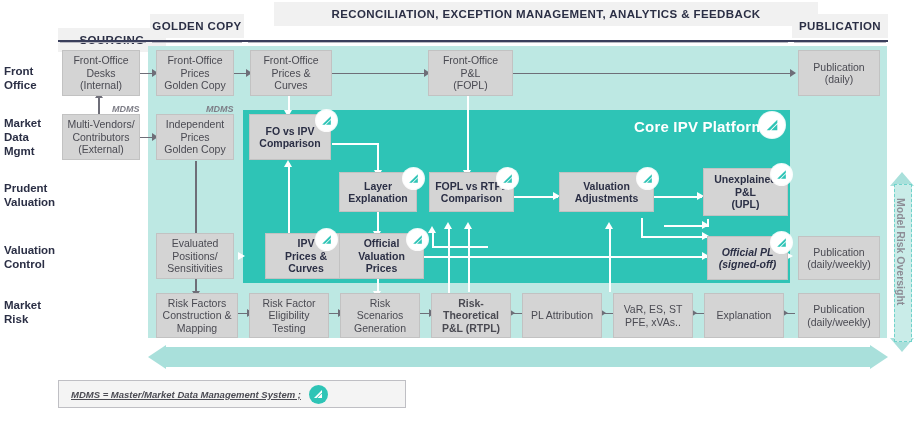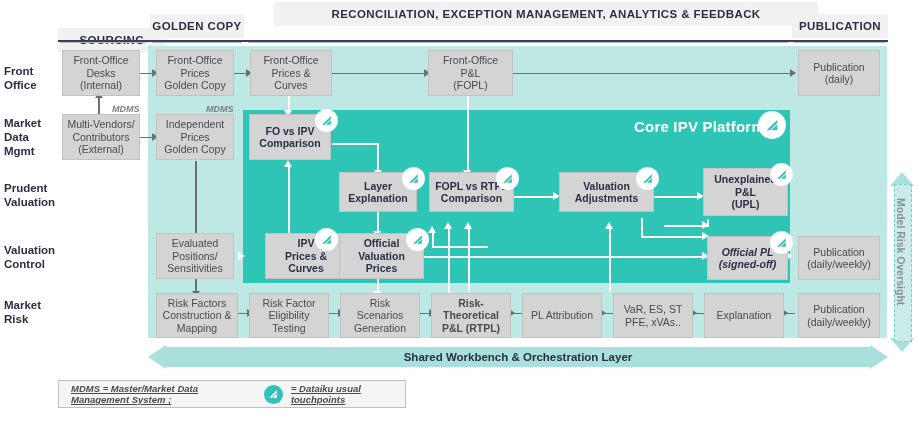--- a/index.html
+++ b/index.html
@@ -380,32 +380,30 @@
   </div>
 <div class="abs box" style="left:798px;top:293px;width:82px;height:45px;">
   <span>Publication
 (daily/weekly)</span>
   </div>
 
 <div class="wb-wrap" style="left:148px;top:345px;width:740px;height:24px;">
   <div class="wb-bar" style="left:18px;top:2px;width:704px;height:20px;"></div>
   <div class="abs" style="left:0;top:0;width:0;height:0;border-top:12px solid transparent;border-bottom:12px solid transparent;border-right:18px solid #a9e0db;"></div>
   <div class="abs" style="left:722px;top:0;width:0;height:0;border-top:12px solid transparent;border-bottom:12px solid transparent;border-left:18px solid #a9e0db;"></div>
-  <div class="wb-text" style="left:0;top:2px;">Shared Workbench &amp; Orchestration Layer</div>
 </div>
 
 <div class="abs" style="left:890px;top:172px;width:24px;height:180px;">
   <div class="abs" style="left:0;top:0;width:0;height:0;border-left:12px solid transparent;border-right:12px solid transparent;border-bottom:14px solid #a9e0db;"></div>
   <div class="abs" style="left:0;top:166px;width:0;height:0;border-left:12px solid transparent;border-right:12px solid transparent;border-top:14px solid #a9e0db;"></div>
   <div class="mro-box" style="left:4px;top:12px;width:16px;height:156px;"></div>
   <div class="mro-text" style="left:17px;top:26px;transform:rotate(90deg);">Model Risk Oversight</div>
 </div>
 
 <div class="abs legend" style="left:58px;top:380px;width:348px;height:28px;text-decoration:underline;">
   <span>MDMS = Master/Market Data Management System   ;</span>
   <span class="badge-solid" style="width:19px;height:19px;flex:0 0 19px;">
     <svg width="12" height="12" viewBox="0 0 24 24" aria-hidden="true">
       <path d="M4 20 L20 4 L20 9 L9 20 Z" fill="#ffffff"></path>
       <path d="M11 20 L20 11 L20 20 Z" fill="#ffffff"></path>
       </svg>
   </span>
-  <span>= Dataiku usual touchpoints</span>
 </div>
 
 </body></html>

